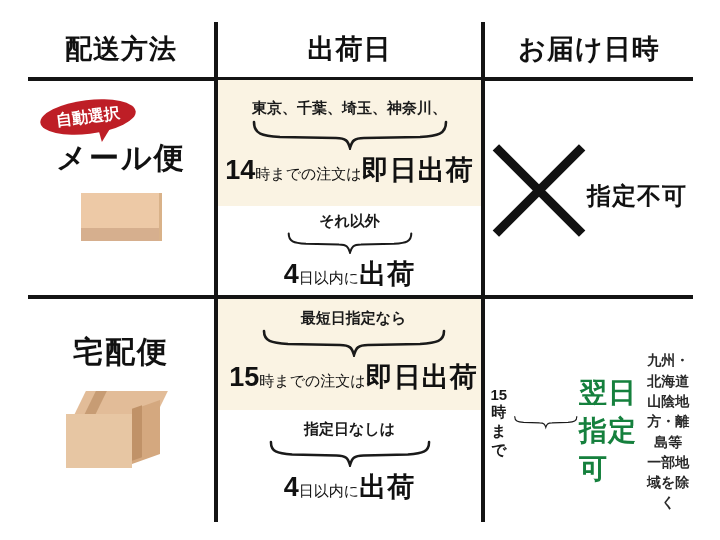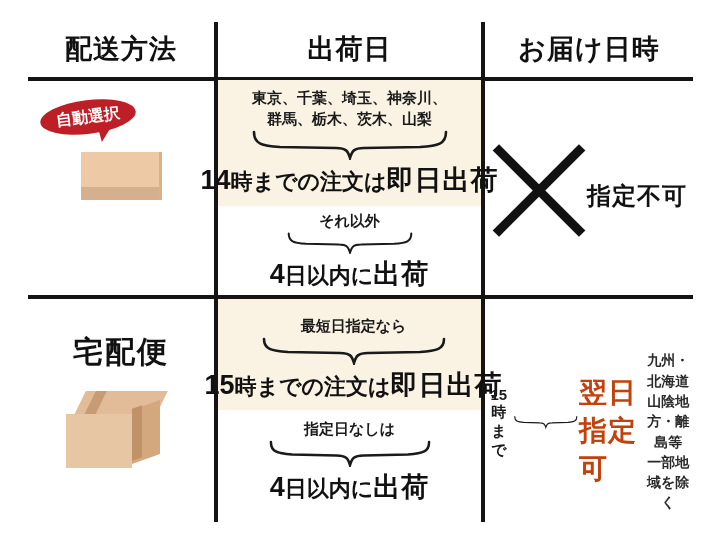--- a/index.html
+++ b/index.html
@@ -198,21 +198,21 @@
   .ship-cell {
     left: 218px;
     width: 263px;
     display: flex;
     flex-direction: column;
     align-items: center;
     justify-content: center;
   }
   #cell-ship-mail-a { top: 84px;  height: 118px; }
   #cell-ship-mail-b { top: 212px; height: 80px; }
-  #cell-ship-tak-a  { top: 312px; height: 96px; padding-left: 8px; }
+  #cell-ship-tak-a  { top: 304px; height: 96px; padding-left: 8px; }
   #cell-ship-tak-b  { top: 420px; height: 85px; }
 
   .pref-list {
     font-size: 15px;
     font-weight: bold;
     line-height: 1.35;
     text-align: center;
     color: #1a1a1a;
     letter-spacing: 0px;
   }
@@ -236,22 +236,22 @@
     justify-content: center;
     white-space: nowrap;
     color: #111;
   }
   .res-big {
     font-size: 27px;
     font-weight: bold;
     letter-spacing: 0px;
   }
   .res-small {
-    font-size: 22px;
-    font-weight: bold;
+    font-size: 15px;
+    font-weight: normal;
     letter-spacing: 0px;
   }
   .res-emph {
     font-size: 27px;
     font-weight: bold;
     letter-spacing: 1px;
   }
 
   
   .deliv-cell {
@@ -287,21 +287,21 @@
     margin-top: 12px;
     font-size: 24px;
     font-weight: bold;
     letter-spacing: 1px;
     color: #111;
   }
   .deliv-main {
     font-size: 28px;
     font-weight: bold;
     letter-spacing: 1px;
-    color: #c2410c;
+    color: #15803d;
     margin-top: 16px;
   }
   .deliv-note {
     margin-top: 18px;
     font-size: 14px;
     font-weight: bold;
     line-height: 1.45;
     text-align: center;
     color: #2a2a2a;
   }
@@ -323,27 +323,27 @@
   <div class="hdr" id="hdr-shipdate">出荷日</div>
   <div class="hdr" id="hdr-delivery">お届け日時</div>
 
   <div class="cell method-cell" id="cell-method-mail">
     <div class="badge-wrap">
       <div class="badge">
         <span class="badge-text">自動選択</span>
       </div>
       <div class="badge-tail"></div>
     </div>
+    <div class="method-name">メール便</div>
     <div class="icon-mail"></div>
   </div>
 
   <div class="cell ship-cell" id="cell-ship-mail-a">
     <div class="pref-list">
       <div>東京、千葉、埼玉、神奈川、</div>
-      <div>群馬、栃木、茨木、山梨</div>
     </div>
     <svg class="brace" width="200" height="30" viewBox="0 0 200 30">
       <path d="M4 2 C4 14, 12 16, 30 17 L86 18 C96 18, 98 21, 100 28 C102 21, 104 18, 114 18 L170 17 C188 16, 196 14, 196 2" fill="none" stroke="#1a1a1a" stroke-width="2.6" stroke-linecap="round"></path>
     </svg>
     <div class="result-line">
       <span class="res-big">14</span>
       <span class="res-small">時までの注文は</span>
       <span class="res-emph">即日出荷</span>
     </div>
   </div>

